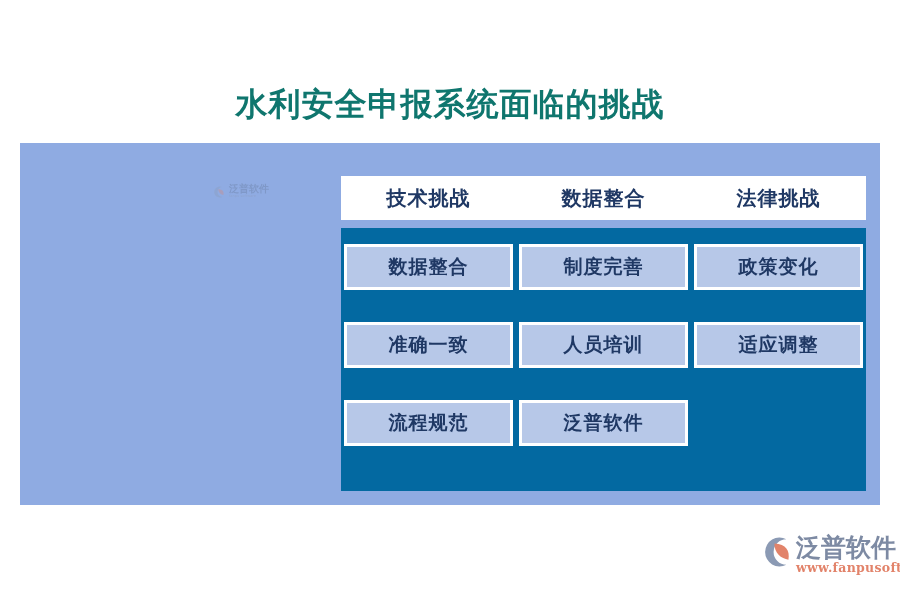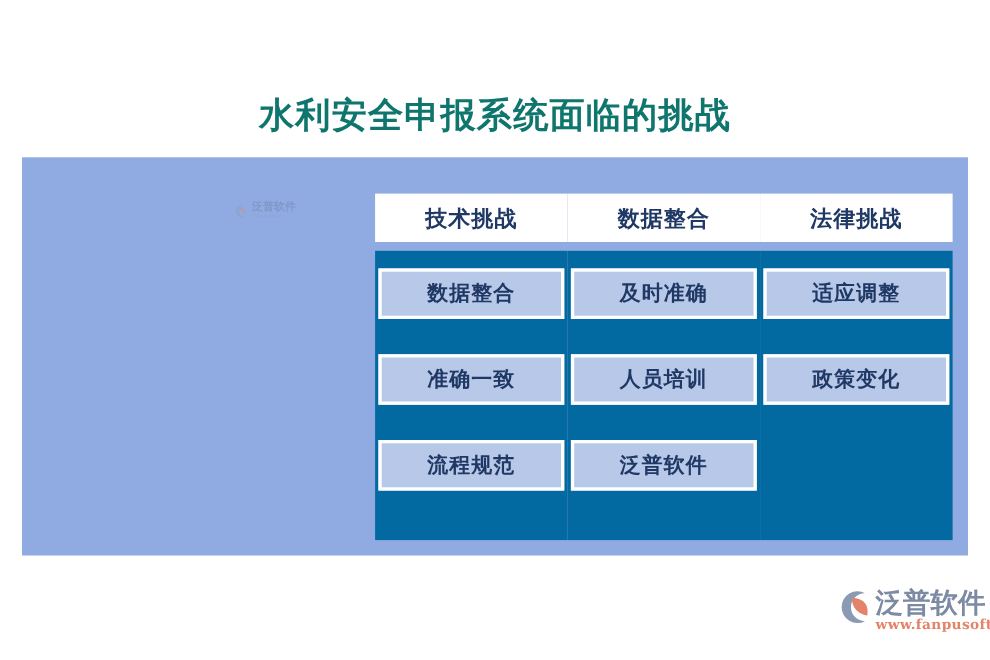--- a/index.html
+++ b/index.html
@@ -186,32 +186,32 @@
       <div class="col-body">
         <div class="item-box">数据整合</div>
         <div class="item-box">准确一致</div>
         <div class="item-box">流程规范</div>
       </div>
     </div>
 
     <div class="column">
       <div class="col-header">数据整合</div>
       <div class="col-body">
-        <div class="item-box">及时准确</div>
+        <div class="item-box">制度完善</div>
         <div class="item-box">人员培训</div>
         <div class="item-box">泛普软件</div>
       </div>
     </div>
 
 
     <div class="column">
       <div class="col-header">法律挑战</div>
       <div class="col-body">
+        <div class="item-box">政策变化</div>
         <div class="item-box">适应调整</div>
-        <div class="item-box">政策变化</div>
       </div>
     </div>
 
   </div>
 </div>
 
 <div class="watermark">
   <span class="wm-mark">
     <svg viewBox="0 0 40 40" width="14" height="14">
       <path d="M30 6 A16 16 0 1 0 30 34 A13 13 0 1 1 30 6 Z" fill="#8b9ab4"></path>

